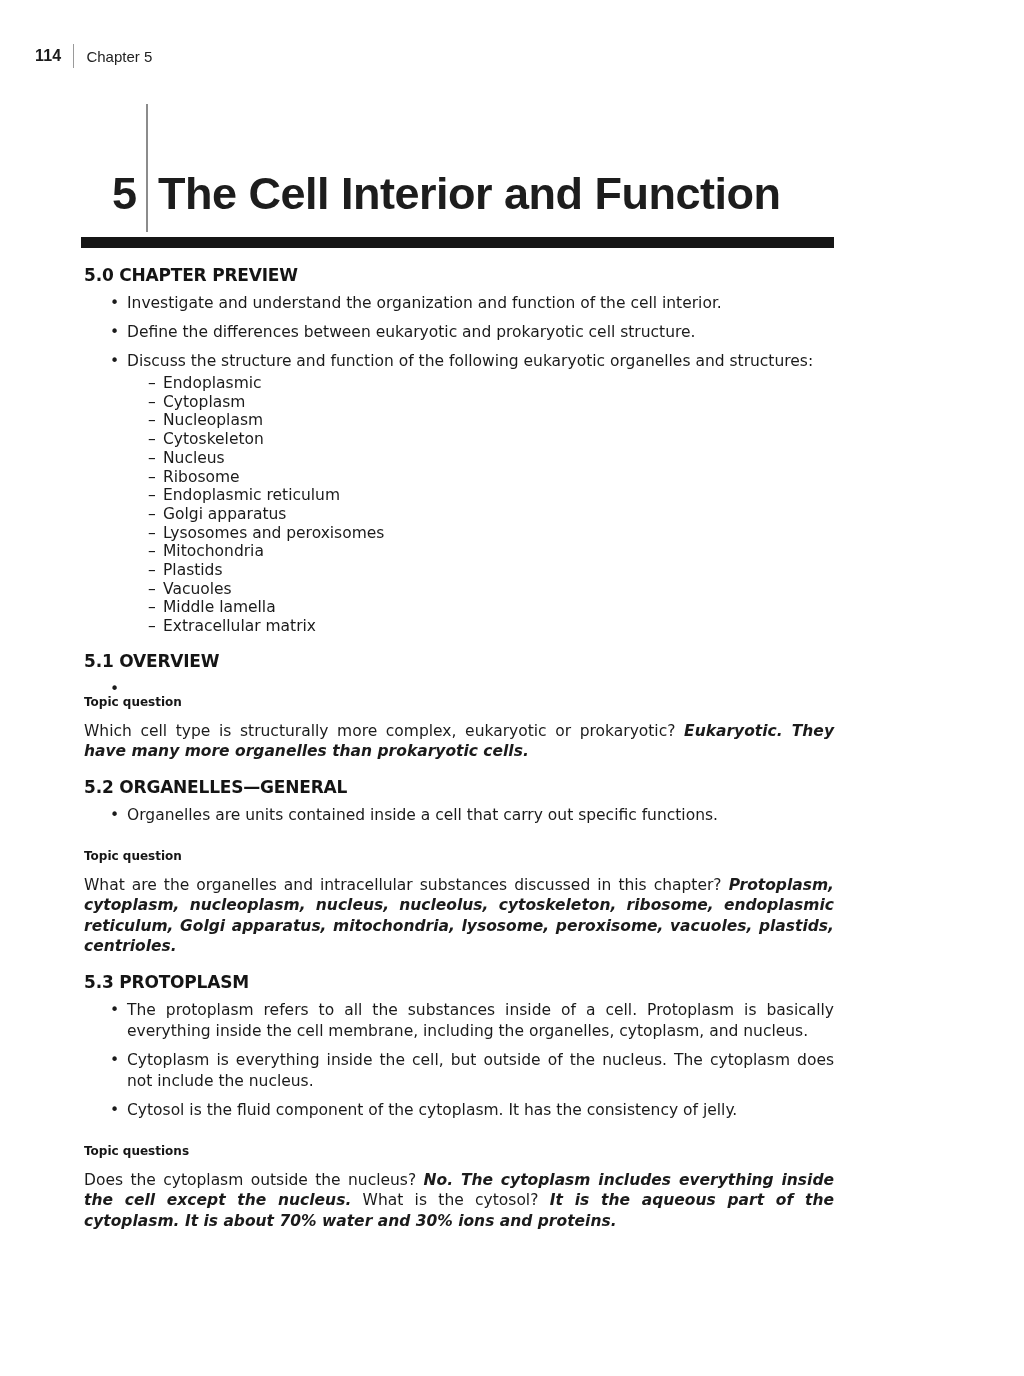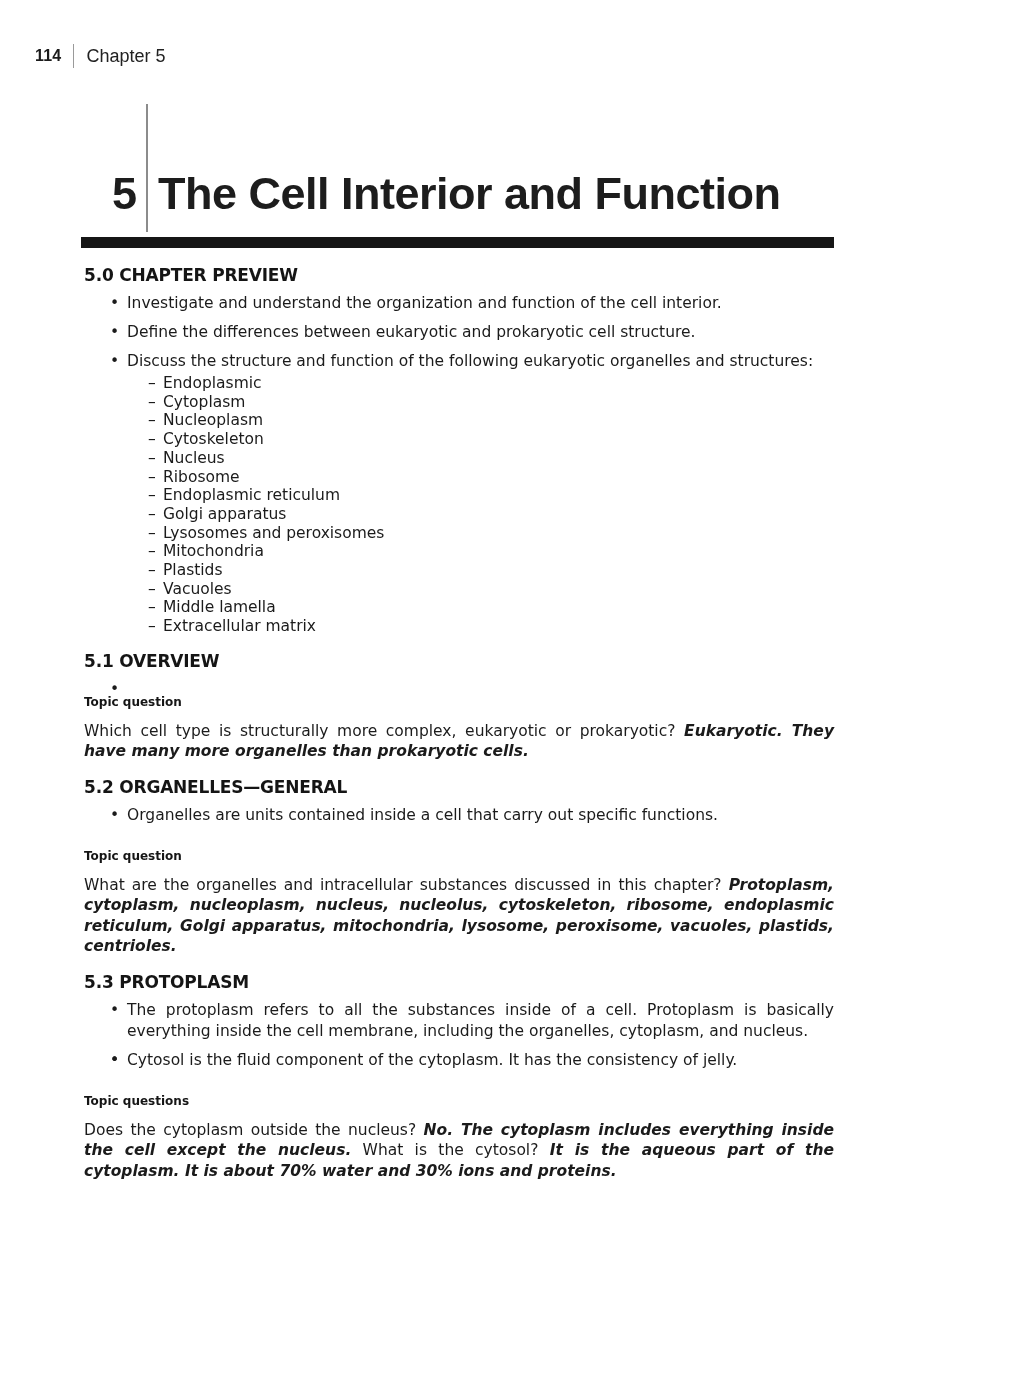--- a/index.html
+++ b/index.html
@@ -18,21 +18,21 @@
     display: flex; align-items: center;
     padding: 44px 0 0 35px;
     font-family: "Liberation Sans", sans-serif;
     font-size: 16px;
   }
   .running-head .pagenum { font-weight: 700; letter-spacing: 0.2px; }
   .running-head .vrule {
     width: 1px; height: 24px; background: #9a9a9a;
     margin: 0 12px; align-self: center;
   }
-  .running-head .chapterlabel { font-size: 18px; color: #222; }
+  .running-head .chapterlabel { font-size: 15px; color: #222; }
 
   
   .chapter-row {
     display: flex; align-items: flex-end;
     margin: 36px 0 0 112px;
     height: 128px;
     font-family: "Liberation Sans", sans-serif;
   }
   .chapter-number {
     font-size: 45px; font-weight: 700; line-height: 1;
@@ -162,20 +162,21 @@
     </p>
 
     <h2 class="section-heading">5.3 PROTOPLASM</h2>
     <ul class="bullets">
       <li>
         <span class="bmark">•</span>
         <span>The protoplasm refers to all the substances inside of a cell. Protoplasm is basically everything inside the cell membrane, including the organelles, cytoplasm, and nucleus.</span>
       </li>
       <li>
         <span class="bmark">•</span>
+        <span>Cytoplasm is everything inside the cell, but outside of the nucleus. The cytoplasm does not include the nucleus.</span>
       </li>
       <li>
         <span class="bmark">•</span>
         <span>Cytosol is the fluid component of the cytoplasm. It has the consistency of jelly.</span>
       </li>
     </ul>
     <p class="topic-label">Topic questions</p>
     <p class="qa">
       <span>Does the cytoplasm outside the nucleus?</span>
       <span class="ans">No. The cytoplasm includes everything inside the cell except the nucleus.</span>

